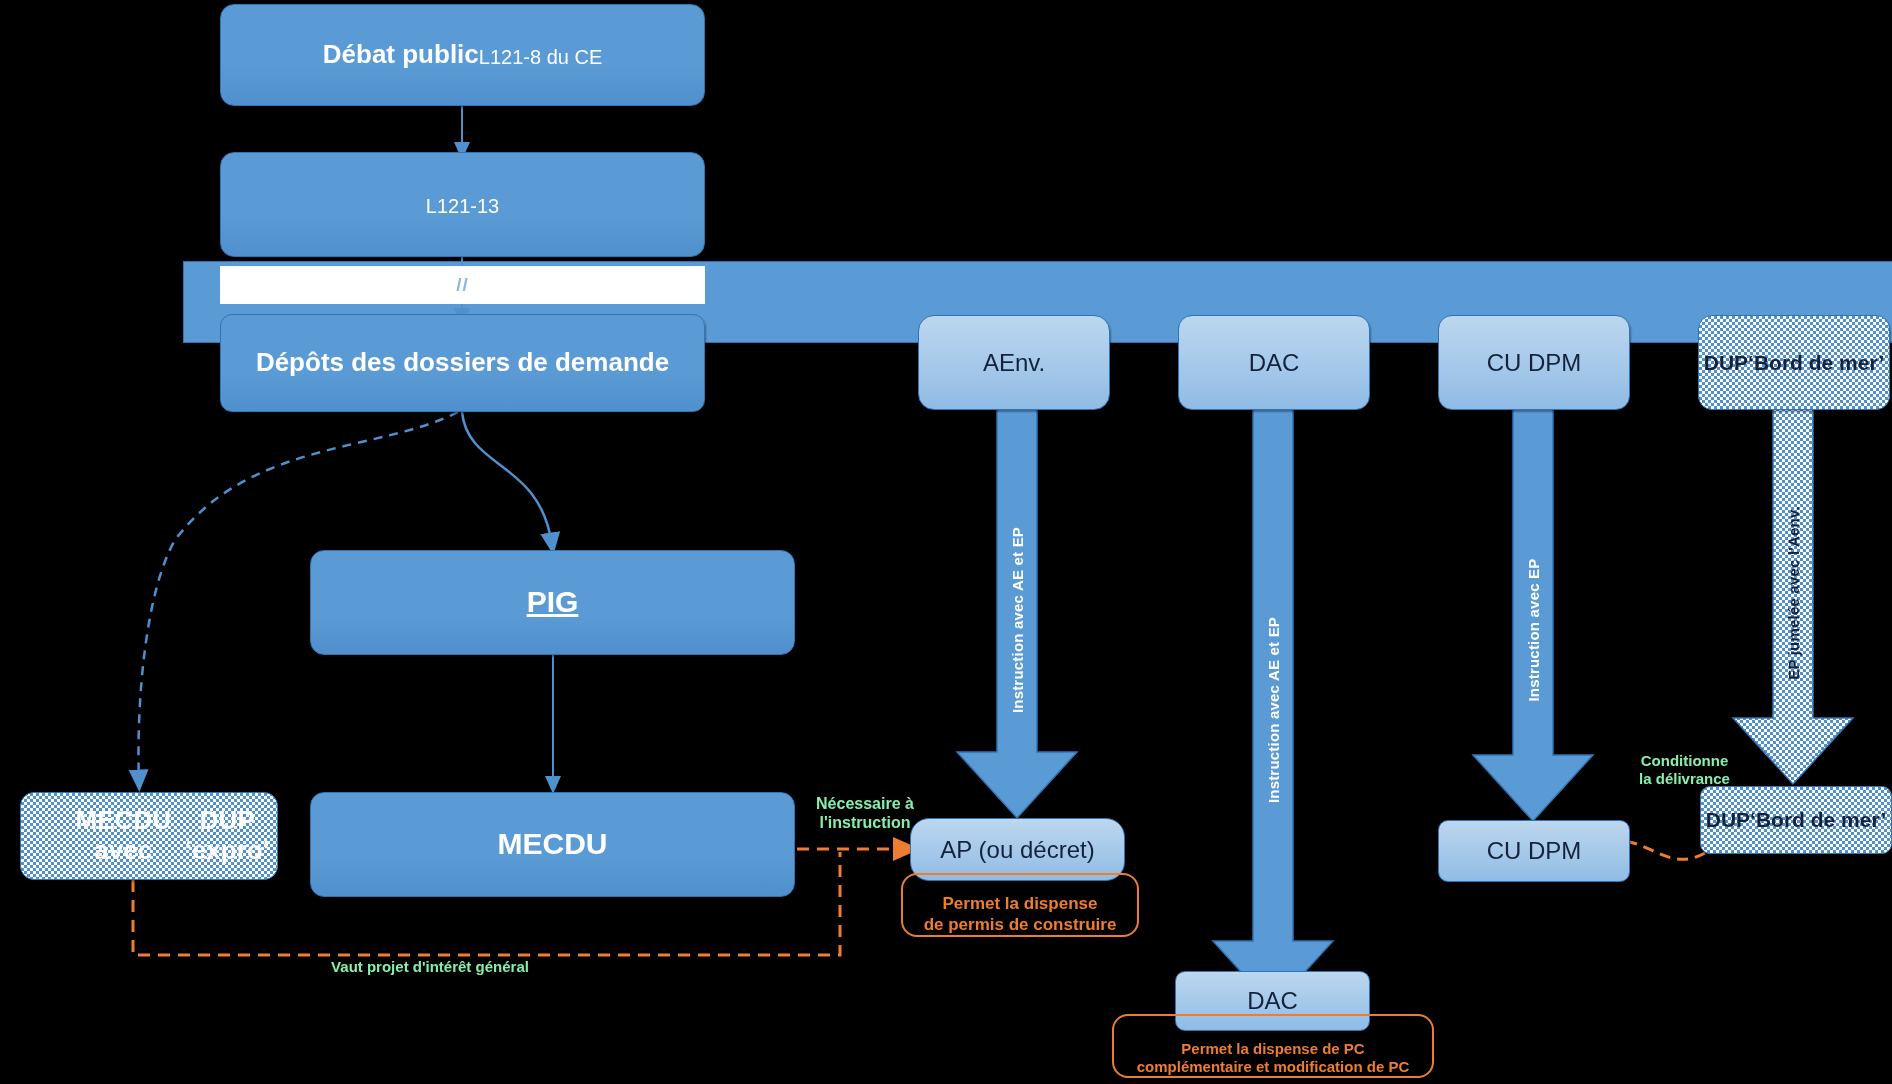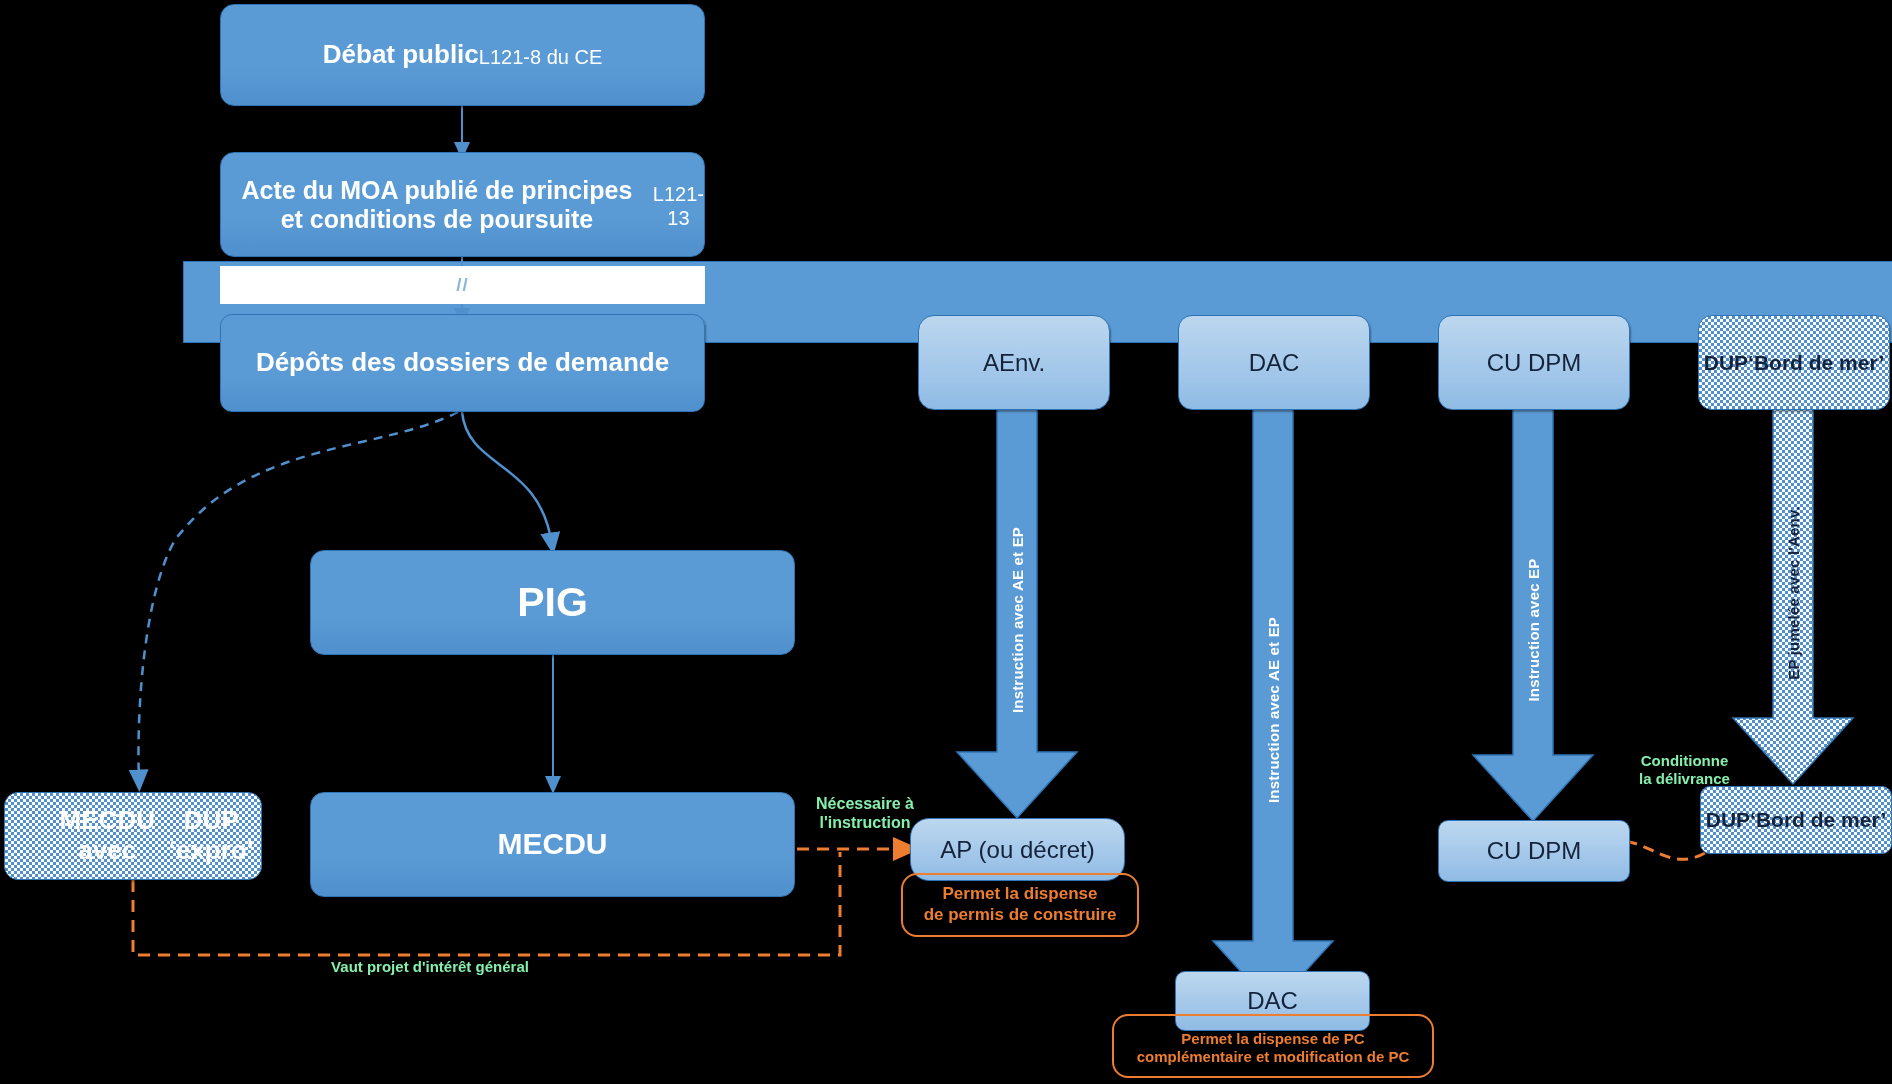--- a/index.html
+++ b/index.html
@@ -74,21 +74,21 @@
 
   .olabel{
     position:absolute;color:#86efac;font-weight:bold;font-size:16px;
     line-height:1.18;text-align:center;white-space:pre-line;
   }
   .ocallout{
     position:absolute;box-sizing:border-box;
     border:2px solid #ed7d31;border-radius:16px;
     color:#ed7d31;font-weight:bold;font-size:17px;line-height:1.2;
     display:flex;align-items:flex-end;justify-content:center;
-    text-align:center;padding-bottom:10px;white-space:pre-line;
+    text-align:center;white-space:pre-line;
     background:transparent;
   }
 </style>
 </head>
 <body>
 
 <div id="stage">
 
   <div id="band" style="left:183px;top:261px;width:1709px;height:80px;"></div>
 
@@ -141,21 +141,20 @@
       <path d="M1773,408 L1813,408 L1813,718 L1853,718 L1793,784 L1733,718 L1773,718 Z" fill="url(#checkPat)" stroke="#2f74b5" stroke-width="1.5"></path>
     </g>
   </svg>
 
   <div class="box blue-solid" style="left:220px;top:4px;width:485px;height:102px;">
     <div class="t1">Débat public</div>
     <div class="t2">L121-8 du CE</div>
   </div>
 
   <div class="box blue-solid" style="left:220px;top:152px;width:485px;height:105px;">
-    <div class="t1" style="font-size:25px;padding:0 16px;">Acte du MOA publié de principes et conditions de poursuite</div>
     <div class="t2">L121-13</div>
   </div>
 
   <div id="gapstrip" style="left:220px;top:266px;width:485px;height:38px;">
     <span>//</span>
   </div>
 
   <div class="box blue-solid" style="left:220px;top:314px;width:485px;height:98px;border-radius:12px;">
     <div class="t1" style="font-size:26px;">Dépôts des dossiers de demande</div>
   </div>
@@ -187,28 +186,28 @@
 
   <div class="vlabel" style="left:1433px;top:620px;width:200px;height:20px;">
     <span>Instruction avec EP</span>
   </div>
 
   <div class="vlabel dark" style="left:1688px;top:583px;width:210px;height:20px;">
     <span>EP jumelée avec l'Aenv.</span>
   </div>
 
   <div class="box blue-solid" style="left:310px;top:550px;width:485px;height:105px;">
-    <div class="t1" style="font-size:41px;">PIG</div>
+    <div class="t1" style="font-size:30px;text-decoration:underline;">PIG</div>
   </div>
 
   <div class="box blue-solid" style="left:310px;top:792px;width:485px;height:105px;">
     <div class="t1" style="font-size:30px;">MECDU</div>
   </div>
 
-  <div class="box checker white-text" style="left:4px;top:792px;width:258px;height:88px;padding-left:48px;">
+  <div class="box checker white-text" style="left:20px;top:792px;width:258px;height:88px;padding-left:48px;">
     <div class="t1" style="font-size:26px;font-weight:bold;">MECDU avec</div>
     <div class="t1" style="font-size:26px;font-weight:bold;">DUP ‘expro’</div>
   </div>
 
   <div class="box blue-light" style="left:910px;top:818px;width:215px;height:63px;border-radius:19px;">
     <div class="t1" style="font-size:24px;font-weight:normal;">AP (ou décret)</div>
   </div>
 
   <div class="box blue-light" style="left:1175px;top:971px;width:195px;height:60px;border-radius:10px;">
     <div class="t1" style="font-size:24px;font-weight:normal;">DAC</div>

